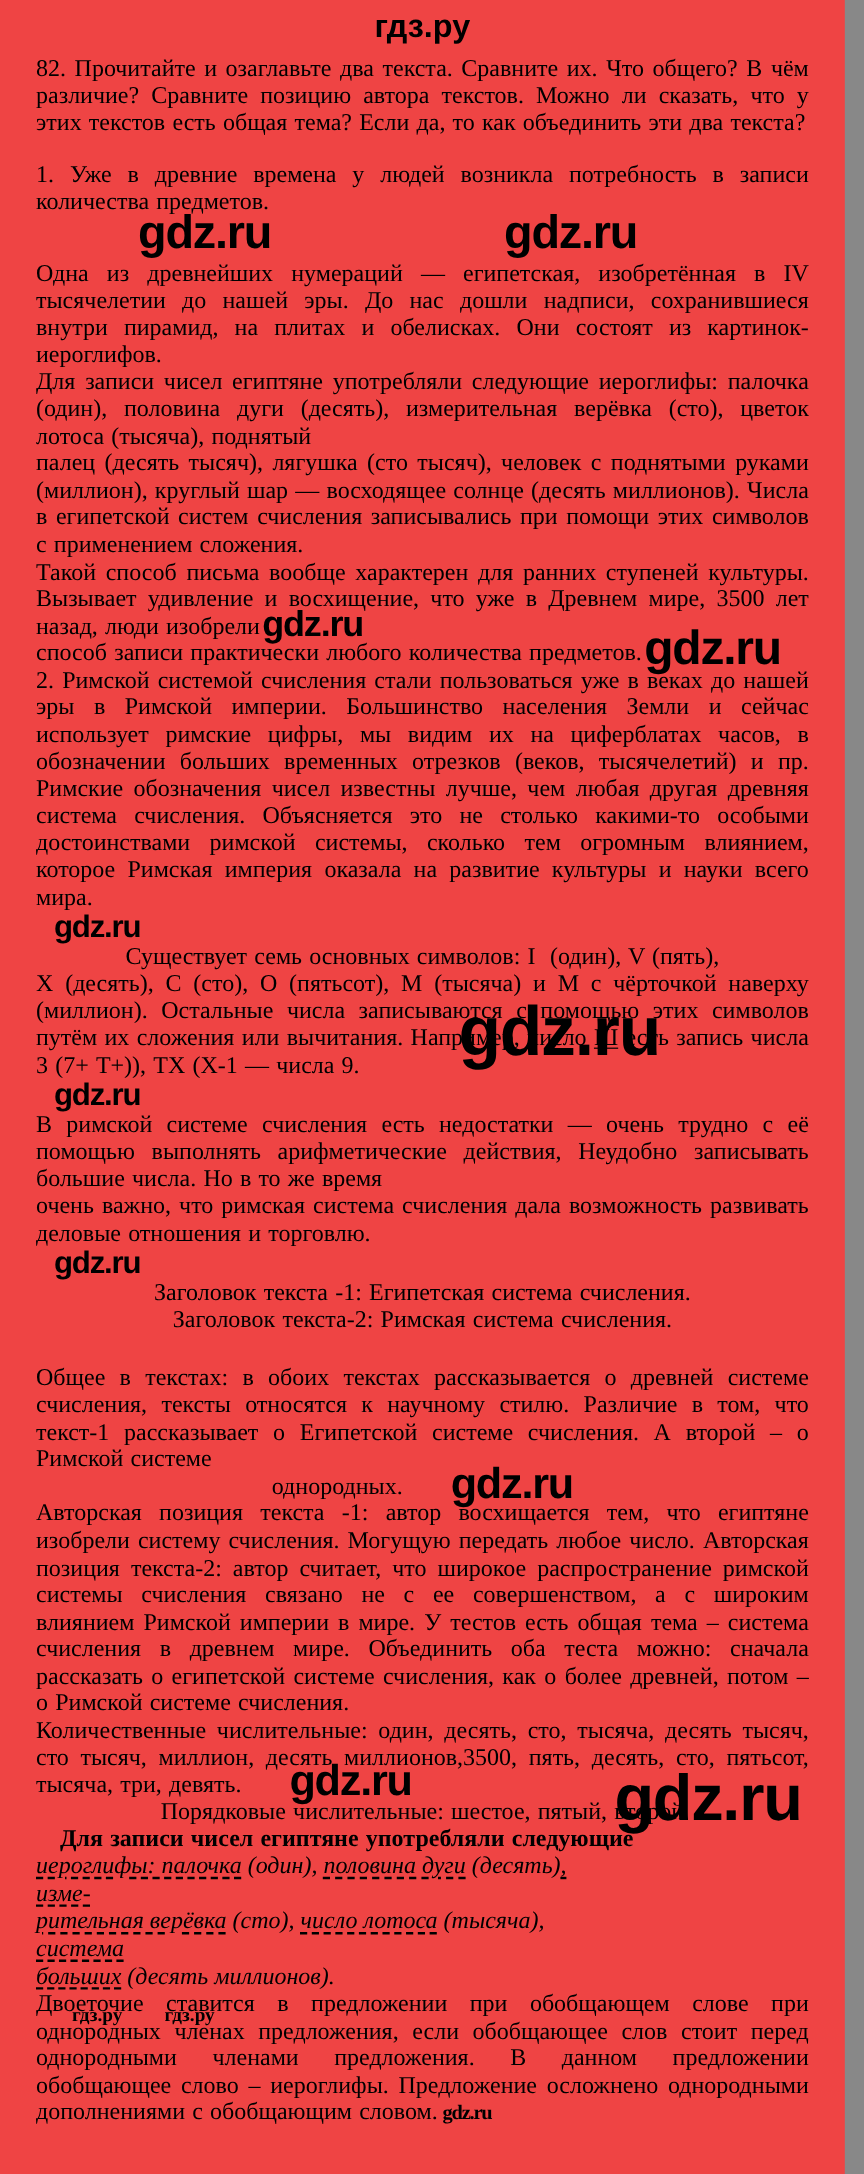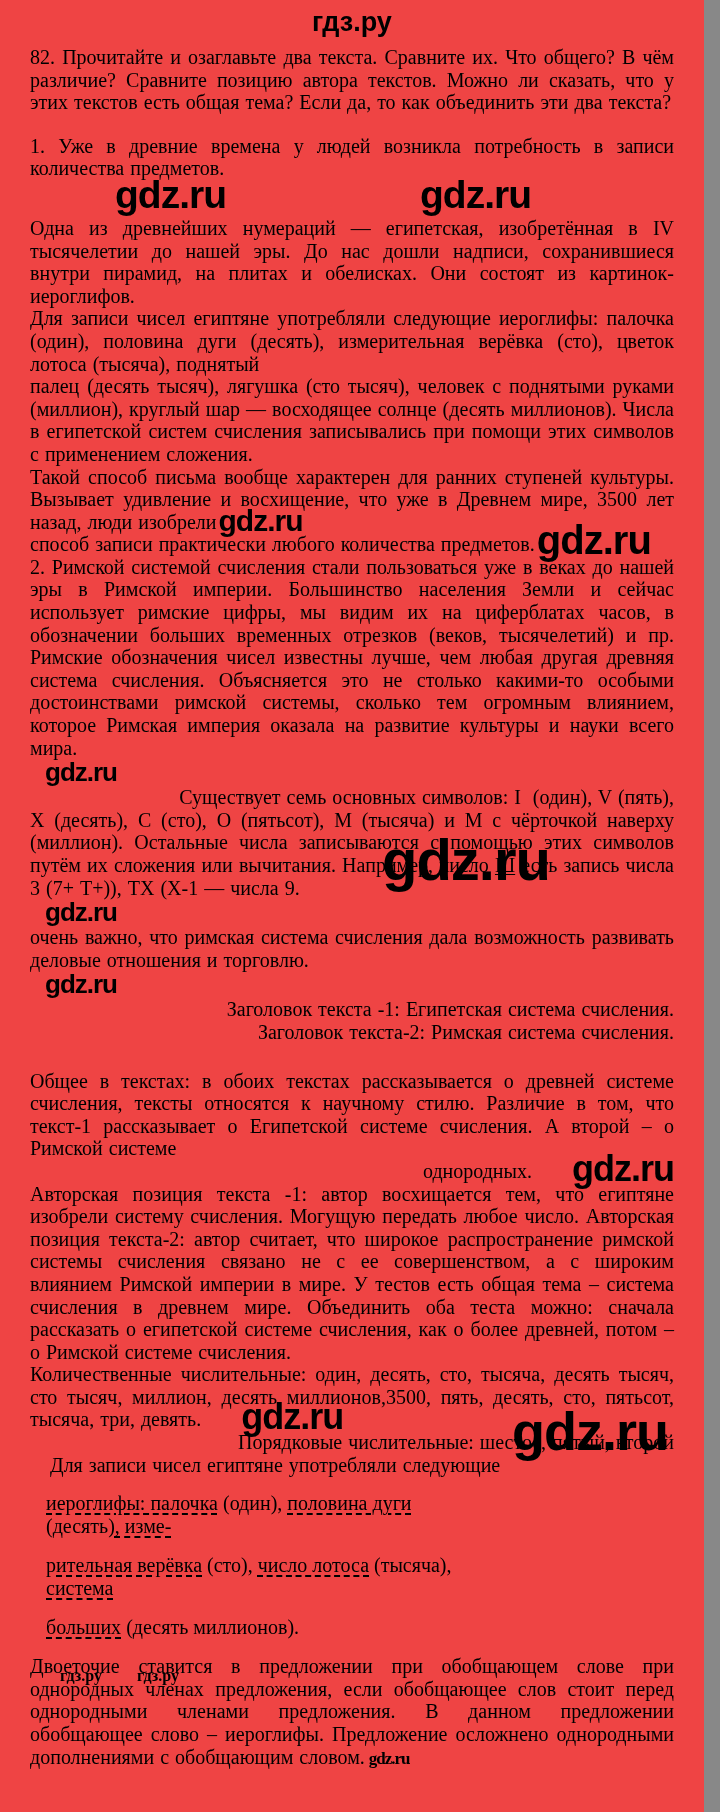--- a/index.html
+++ b/index.html
@@ -20,22 +20,22 @@
     line-height:32px;
   }
   .col{padding:0 30px;margin-top:8px;}
   .t{
     margin:0;
     font-size:20px;
     line-height:22.6px;
     text-align:justify;
     word-spacing:1px;
   }
-  .nj{text-align:right;}
-  .ind{text-indent:20px;text-align:left;}
+  .nj{text-align:center;}
+  .ind{text-indent:20px;text-align:left;font-weight:bold;}
   .g1{height:21px;}
   .g2{height:26px;}
   
   .wm{
     font-family:"Liberation Sans", sans-serif;
     font-weight:bold;
     color:#000;
     letter-spacing:-1px;
     white-space:nowrap;
   }
@@ -50,21 +50,21 @@
   .wm-line .wm{font-size:26px;line-height:27px;}
   .rel{position:relative;}
   .wm-abs{position:absolute;line-height:1;pointer-events:none;}
   .jumbo1{left:352px;top:22px;font-size:58px;}
   .jumbo2{left:482px;top:-27px;font-size:54px;}
   .tinywm{position:absolute;font-family:"Liberation Serif",serif;font-weight:600;font-size:16px;line-height:16px;}
   .tw1{left:30px;top:13px;}
   .tw2{left:107px;top:13px;}
   
   .ublock{width:472px;}
-  .ul-line{font-size:20px;line-height:23px;text-align:left;margin:16px;}
+  .ul-line{font-size:20px;line-height:23px;text-align:left;margin:0;font-style:italic;}
   .us{
     text-decoration:underline;
     text-decoration-style:dashed;
     text-decoration-thickness:1.6px;
     text-underline-offset:3px;
   }
   .su{text-decoration:underline;text-decoration-thickness:1.4px;text-underline-offset:2px;}
 </style>
 </head>
 <body>
@@ -97,20 +97,21 @@
     <p class="t"><span>2. Римской системой счисления стали пользоваться уже в веках до нашей эры в Римской империи. Большинство населения Земли и сейчас использует римские цифры, мы видим их на циферблатах часов, в обозначении больших временных отрезков (веков, тысячелетий) и пр. Римские обозначения чисел известны лучше, чем любая другая древняя система счисления. Объясняется это не столько какими-то особыми достоинствами римской системы, сколько тем огромным влиянием, которое Римская империя оказала на развитие культуры и науки всего мира.</span></p>
 
     <div class="wm-line"><span class="wm">gdz.ru</span></div>
 
     <p class="t nj"><span>Существует семь основных символов: I&nbsp; (один), V (пять),</span></p>
 
     <p class="t rel"><span>X (десять), C (сто), O (пятьсот), M (тысяча) и M с чёрточкой наверху (миллион). Остальные числа записываются с помощью этих символов путём их сложения или вычитания. Например, число </span><span class="su">Ш</span><span> есть запись числа 3 (7+ Т+)), ТХ (Х-1 — числа 9.</span><span class="wm wm-abs jumbo1">gdz.ru</span></p>
 
     <div class="wm-line"><span class="wm">gdz.ru</span></div>
 
+    <p class="t"><span>В римской системе счисления есть недостатки — очень трудно с её помощью выполнять арифметические действия, Неудобно записывать большие числа. Но в то же время</span></p>
     <p class="t"><span>очень важно, что римская система счисления дала возможность развивать деловые отношения и торговлю.</span></p>
 
     <div class="wm-line"><span class="wm">gdz.ru</span></div>
 
     <p class="t nj"><span>Заголовок текста -1: Египетская система счисления.</span></p>
     <p class="t nj"><span>Заголовок текста-2: Римская система счисления.</span></p>
 
     <div class="g2"></div>
 
     <p class="t"><span>Общее в текстах: в обоих текстах рассказывается о древней системе счисления, тексты относятся к научному стилю. Различие в том, что текст-1 рассказывает о Египетской системе счисления. А второй – о Римской системе</span></p>

